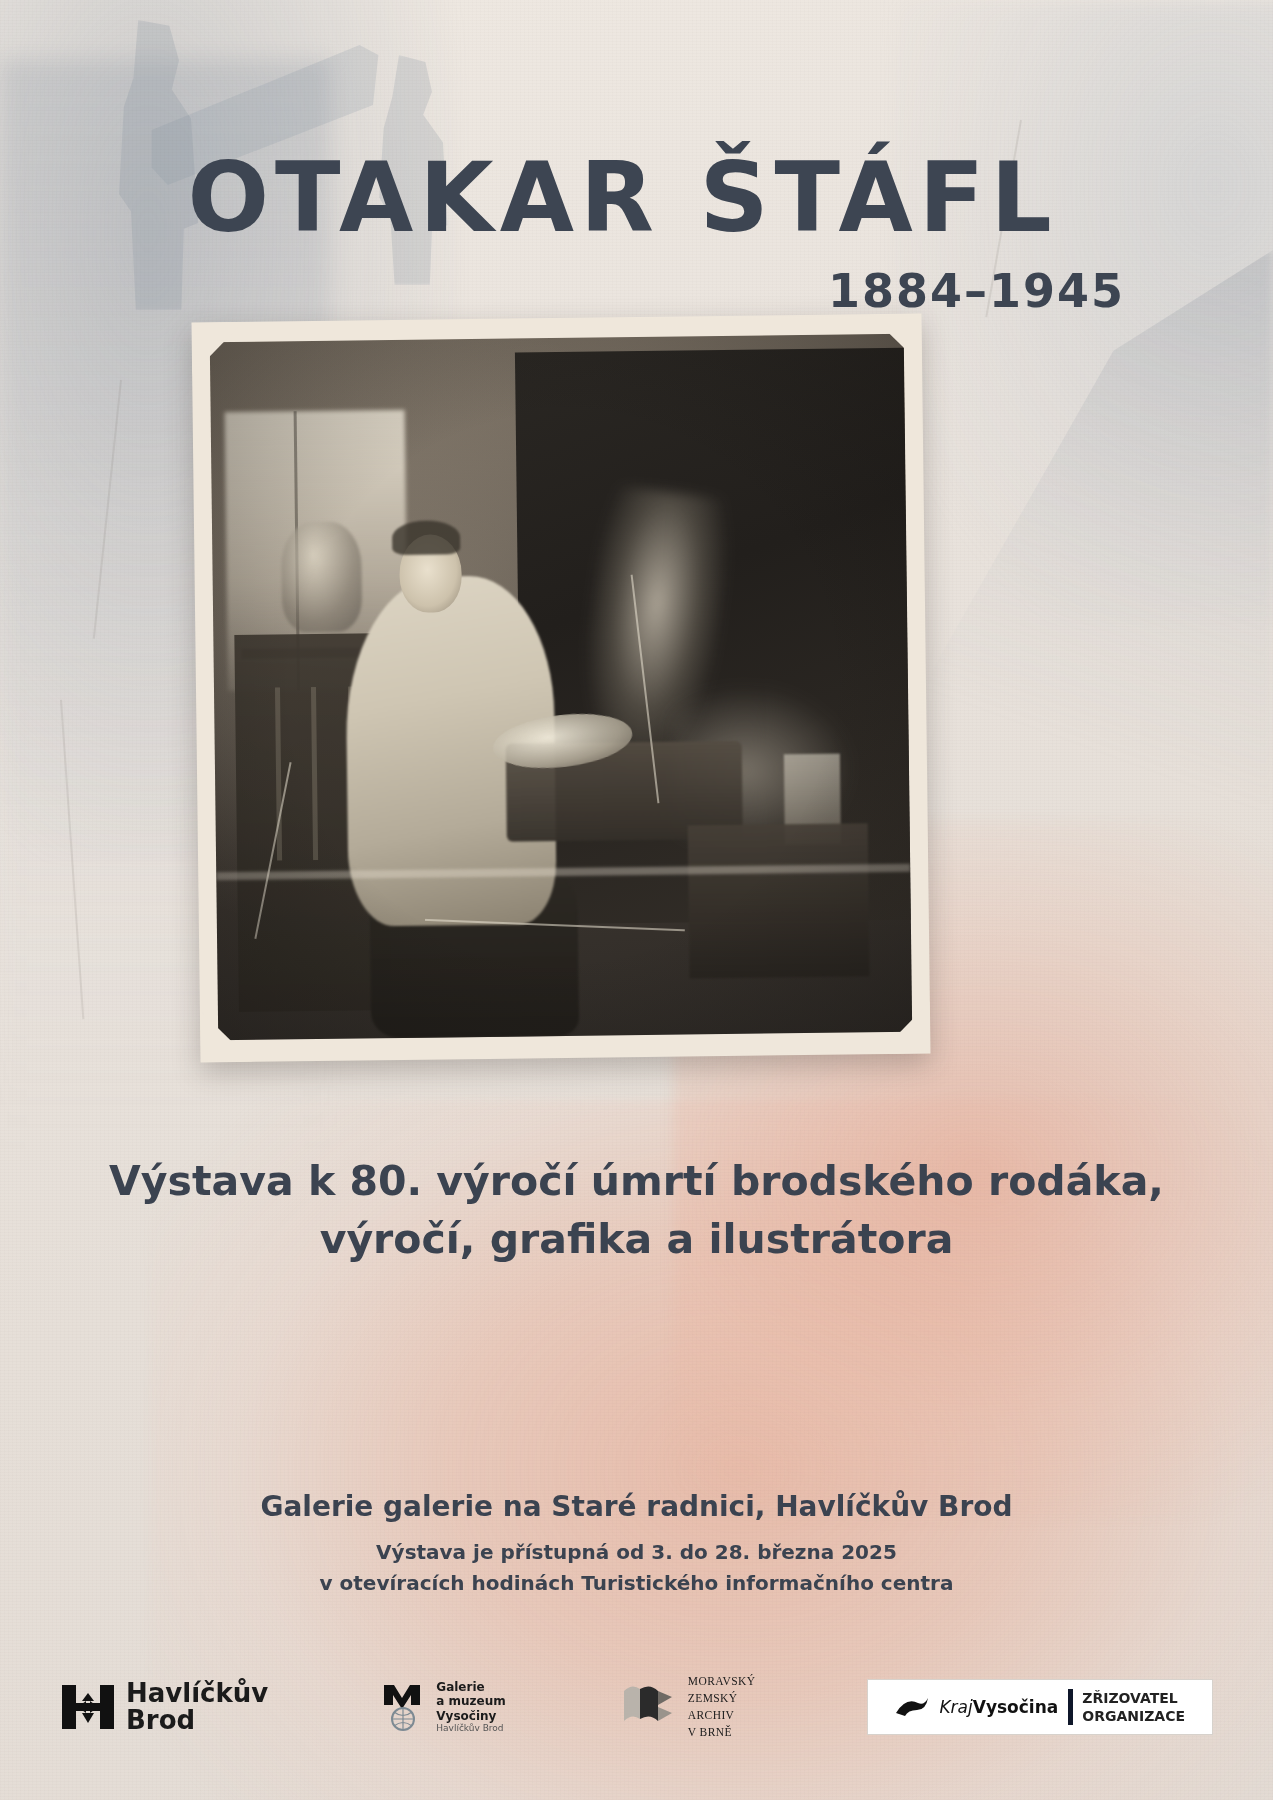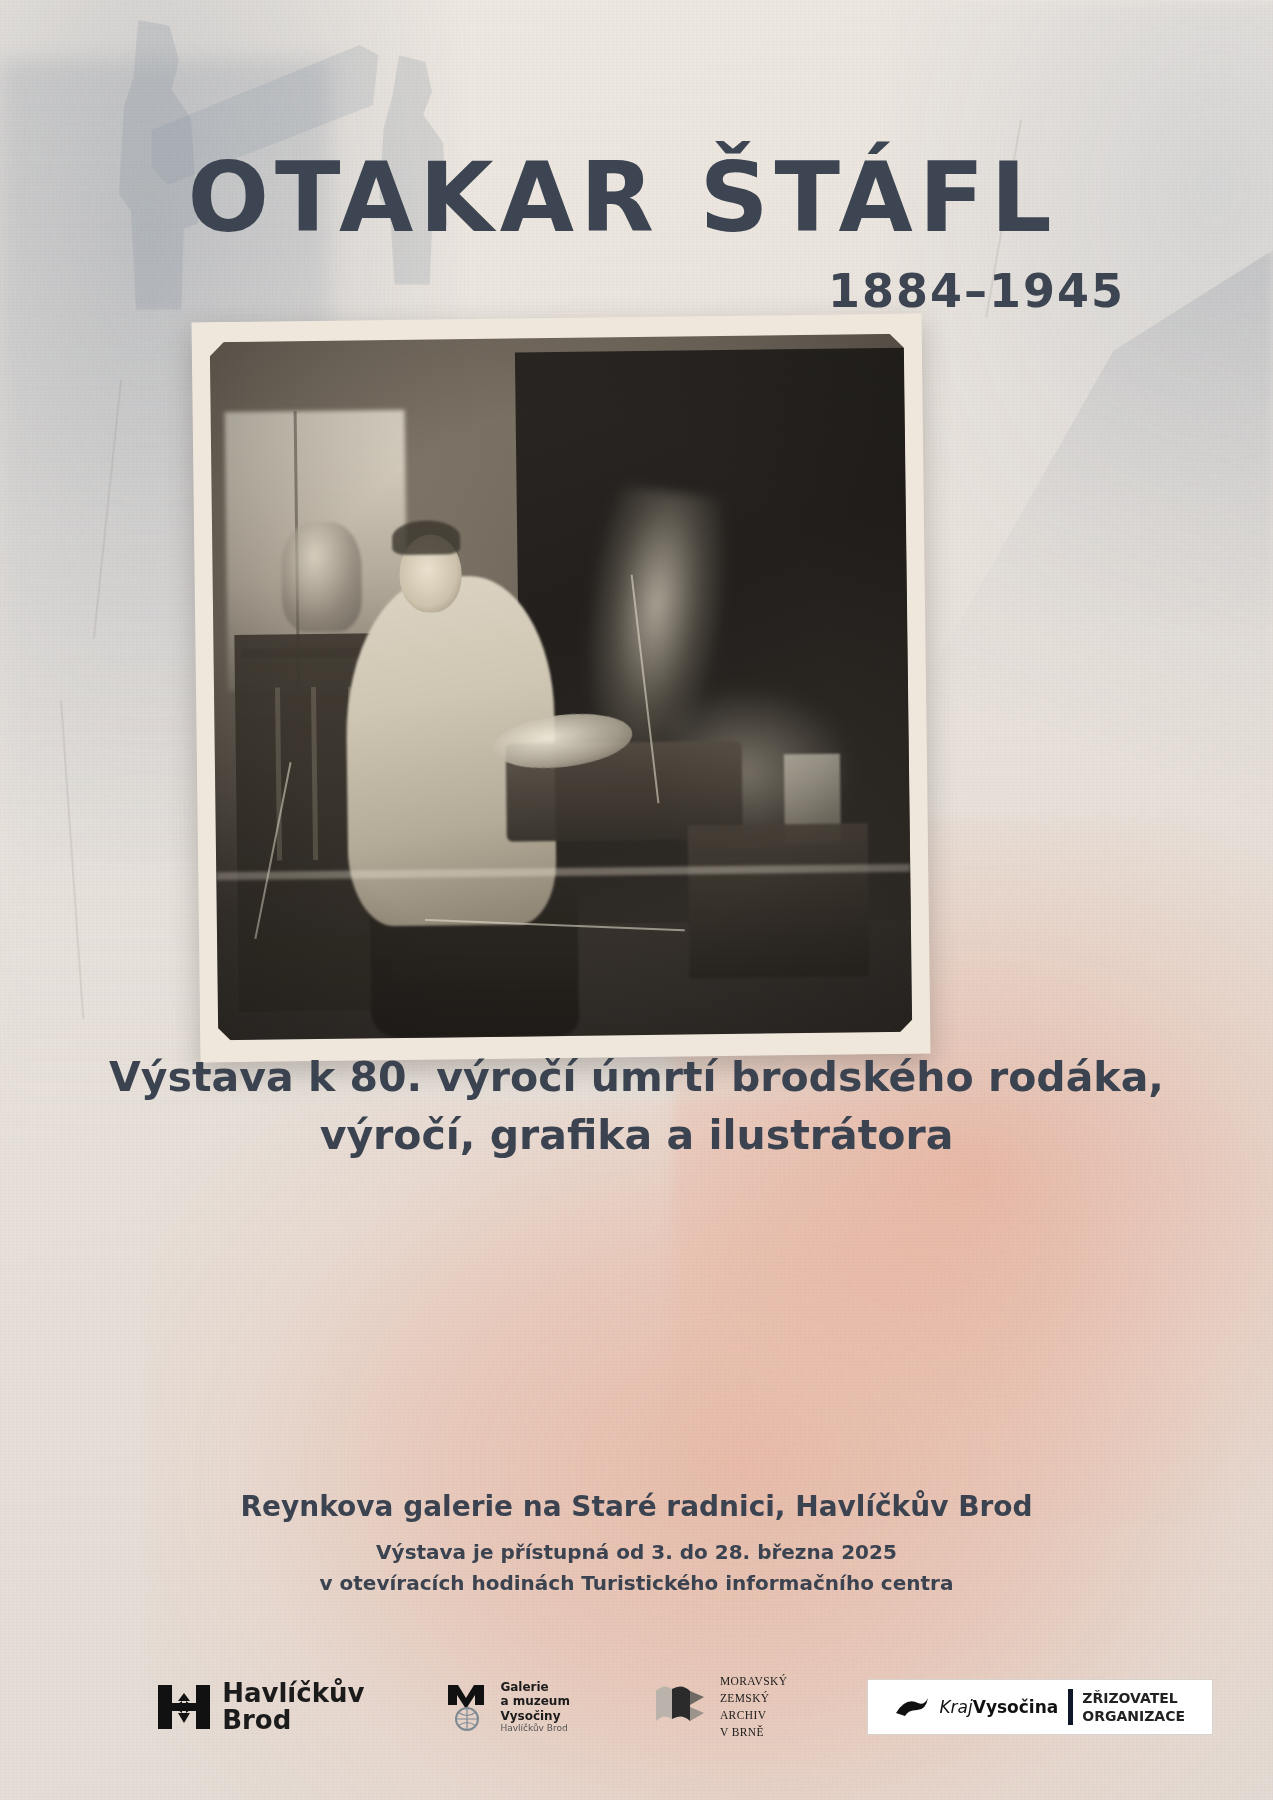--- a/index.html
+++ b/index.html
@@ -297,21 +297,21 @@
   }
   .corner.tl { left: 0; top: 0; clip-path: polygon(0 0, 100% 0, 0 100%); }
   .corner.tr { right: 0; top: 0; clip-path: polygon(100% 0, 100% 100%, 0 0); }
   .corner.bl { left: 0; bottom: 0; clip-path: polygon(0 100%, 100% 100%, 0 0); }
   .corner.br { right: 0; bottom: 0; clip-path: polygon(100% 100%, 0 100%, 100% 0); }
 
   
   .subtitle {
     position: absolute;
     left: 70px; right: 70px;
-    top: 1048px;
+    top: 1152px;
     text-align: center;
     font-family: "DejaVu Sans", sans-serif;
     font-weight: 700;
     font-size: 41px;
     line-height: 1.42;
     color: #3b4350;
   }
   .venue {
     position: absolute;
     left: 70px; right: 70px;
@@ -335,21 +335,21 @@
   }
 
   
   .logos {
     position: absolute;
     left: 0; right: 0;
     bottom: 48px;
     height: 90px;
     display: flex;
     align-items: center;
-    justify-content: flex-end;
+    justify-content: space-between;
     gap: 80px;
     padding: 0 60px;
   }
   .logo { display: flex; align-items: center; gap: 10px; }
 
   .logo-hb-mark {
     width: 56px; height: 56px;
     position: relative;
   }
   .logo-hb-text {
@@ -465,21 +465,21 @@
     <div class="corner tr"></div>
     <div class="corner bl"></div>
     <div class="corner br"></div>
   </div>
 
   <div class="subtitle">
     <div>Výstava k 80. výročí úmrtí brodského rodáka,</div>
     <div>výročí, grafika a ilustrátora</div>
   </div>
 
-  <div class="venue">Reynkova galerie na Staré radnici, Havlíčkův Brod</div>
+  <div class="venue">Galerie galerie na Staré radnici, Havlíčkův Brod</div>
 
   <div class="dates">
     <div>Výstava je přístupná od 3. do 28. března 2025</div>
     <div>v otevíracích hodinách Turistického informačního centra</div>
   </div>
 
   <div class="logos">
 
     <div class="logo">
       <div class="logo-hb-mark">

